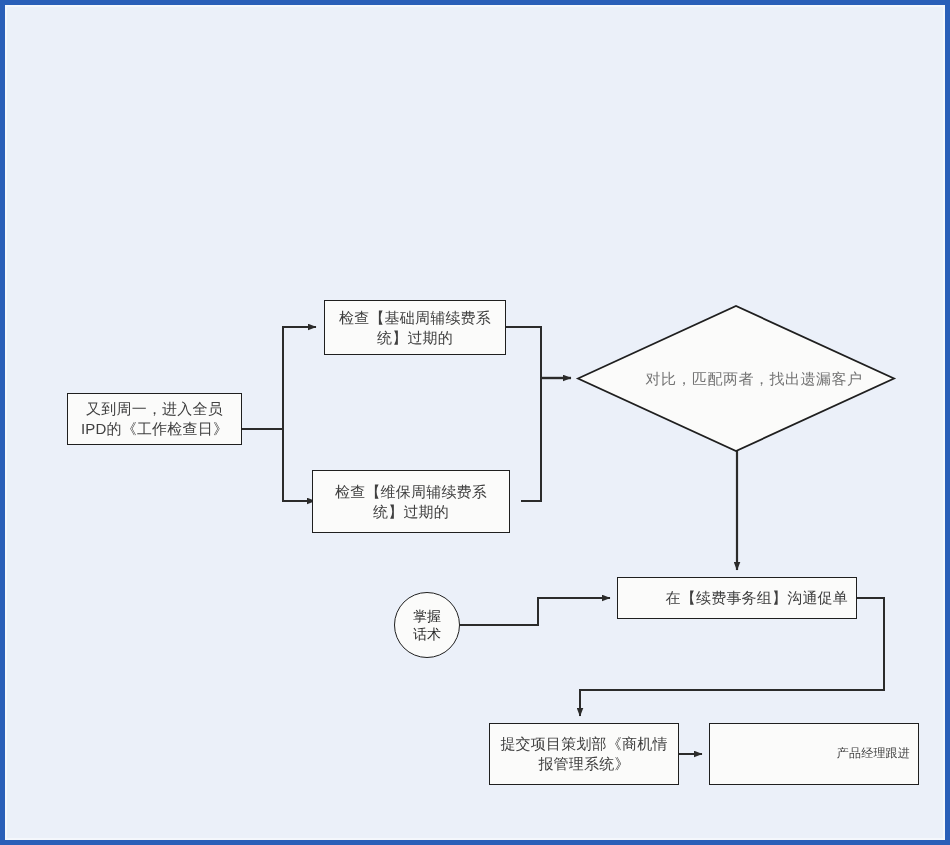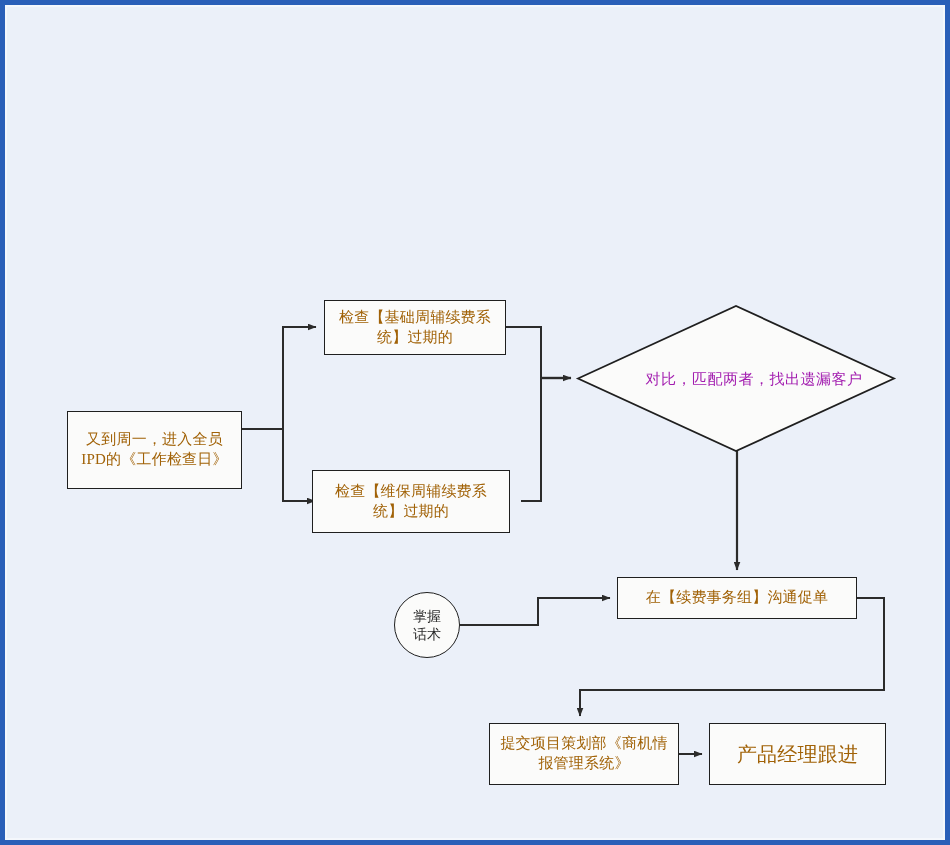--- a/index.html
+++ b/index.html
@@ -39,26 +39,25 @@
     pointer-events: none;
   }
   
   .node {
     position: absolute;
     box-sizing: border-box;
     background: #fbfbfa;
     border: 1.6px solid #1f1f1f;
     display: flex;
     align-items: center;
-    justify-content: center;
+    justify-content: flex-end;
     text-align: center;
-    color: #a16207;
+    color: #404040;
     line-height: 1.32;
     letter-spacing: 0.2px;
-    font-family: Liberation Serif, serif;
   }
   .node-text {
     display: block;
     padding: 0 8px;
     white-space: pre-wrap;
   }
   .circle-node {
     position: absolute;
     box-sizing: border-box;
     background: #fbfbfa;
@@ -69,21 +68,21 @@
     justify-content: flex-end;
     text-align: center;
     color: #2b2b2b;
     line-height: 1.3;
   }
   .diamond-label {
     position: absolute;
     display: flex;
     align-items: center;
     justify-content: center;
-    color: #a21caf;
+    color: #737373;
     white-space: nowrap;
     letter-spacing: 0.5px;
   }
   .svg-layer {
     position: absolute;
     left: 0; top: 0;
     width: 950px;
     height: 845px;
     pointer-events: none;
   }
@@ -138,21 +137,21 @@
 
     <g>
       <polygon points="578,378.5 736,306 894,378.5 736,451" fill="#fbfbfa" stroke="#1f1f1f" stroke-width="1.8"></polygon>
     </g>
   </svg>
 
   <div class="diamond-label" id="node-compare" style="left:594px; top:362px; width:320px; height:34px; font-size:15px;">
     <span>对比，匹配两者，找出遗漏客户</span>
   </div>
 
-  <div class="node" style="left:67px; top:411px; width:175px; height:78px; font-size:15px;">
+  <div class="node" style="left:67px; top:393px; width:175px; height:52px; font-size:15px;">
     <span class="node-text">又到周一，进入全员IPD的《工作检查日》</span>
   </div>
 
   <div class="node" style="left:324px; top:300px; width:182px; height:55px; font-size:15px;">
     <span class="node-text">检查【基础周辅续费系统】过期的</span>
   </div>
 
   <div class="node" style="left:312px; top:470px; width:198px; height:63px; font-size:15px;">
     <span class="node-text">检查【维保周辅续费系统】过期的</span>
   </div>
@@ -162,19 +161,19 @@
   </div>
 
   <div class="node" style="left:489px; top:723px; width:190px; height:62px; font-size:15px;">
     <span class="node-text">提交项目策划部《商机情报管理系统》</span>
   </div>
 
   <div class="node" style="left:617px; top:577px; width:240px; height:42px; font-size:15px;">
     <span class="node-text">在【续费事务组】沟通促单</span>
   </div>
 
-  <div class="node" style="left:709px; top:723px; width:177px; height:62px; font-size:20px;">
+  <div class="node" style="left:709px; top:723px; width:210px; height:62px; font-size:12px;">
     <span class="node-text">产品经理跟进</span>
   </div>
 
   <div id="frame-inner"></div>
   <div id="frame-outer"></div>
 </div>
 
 </body></html>

